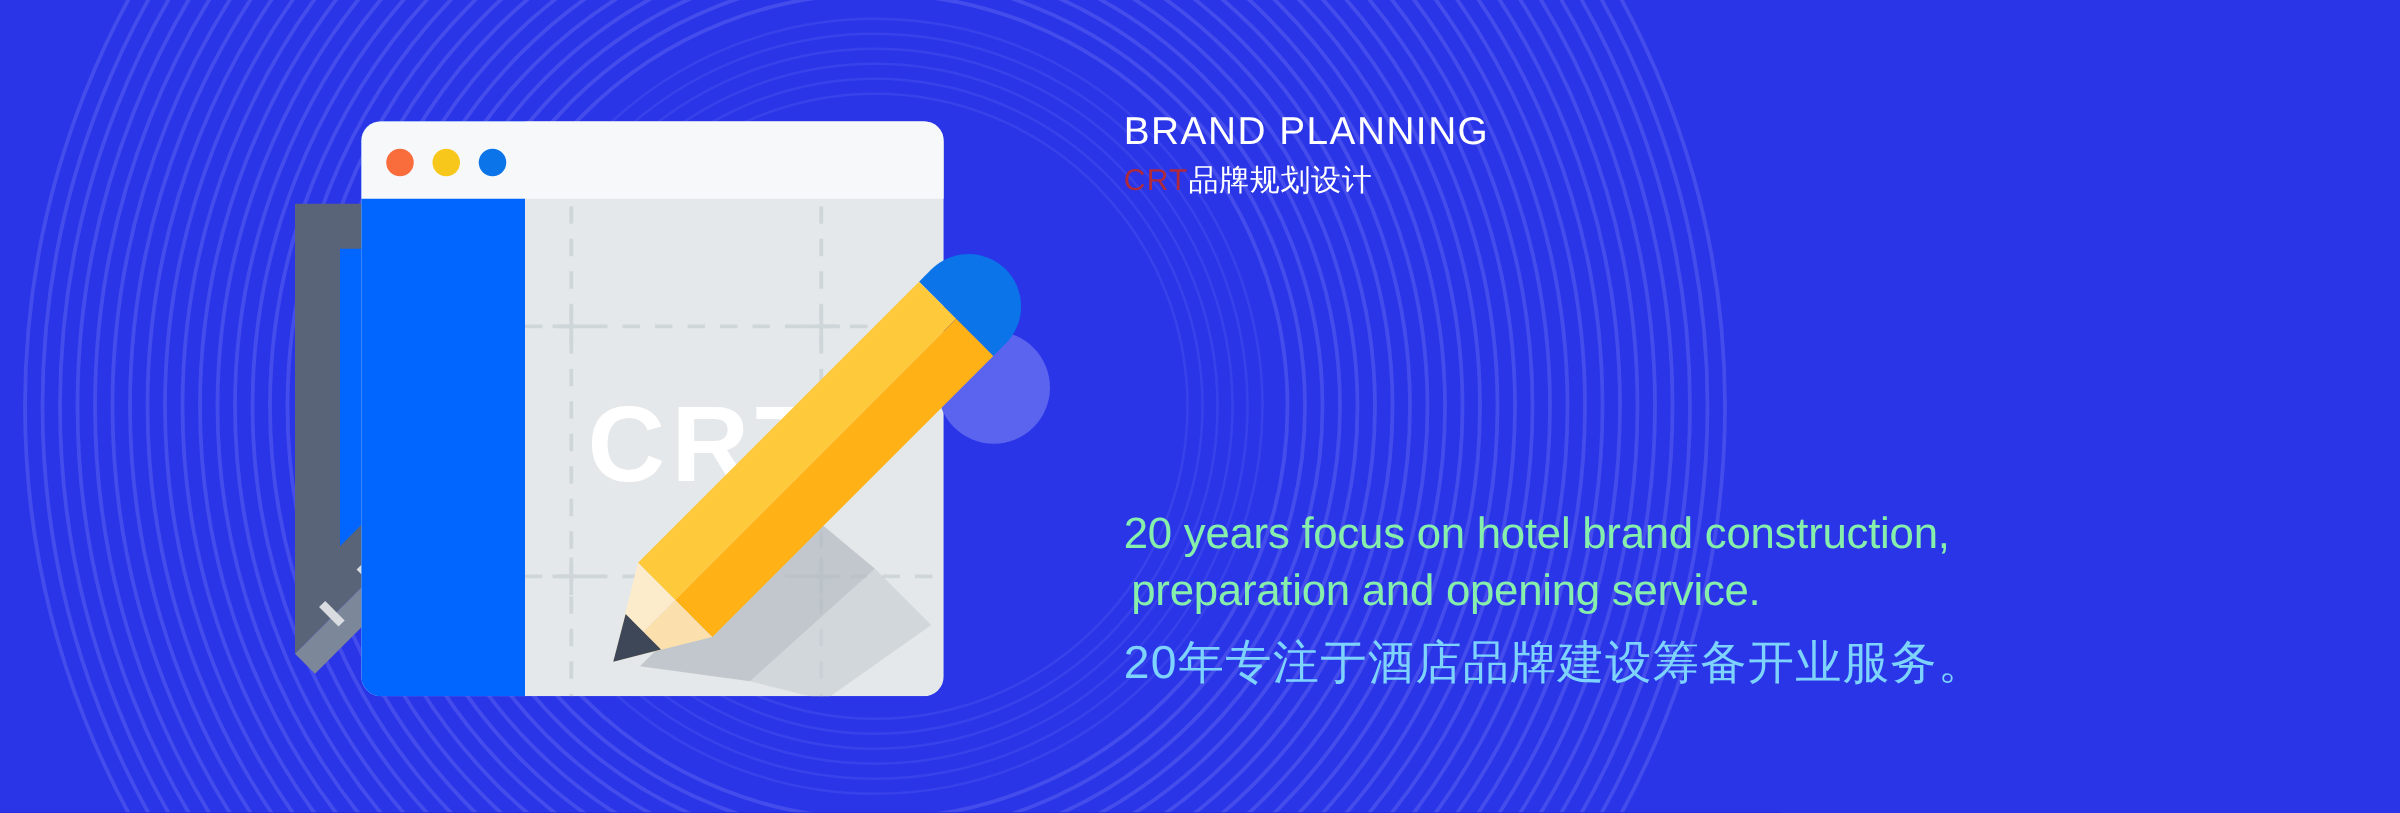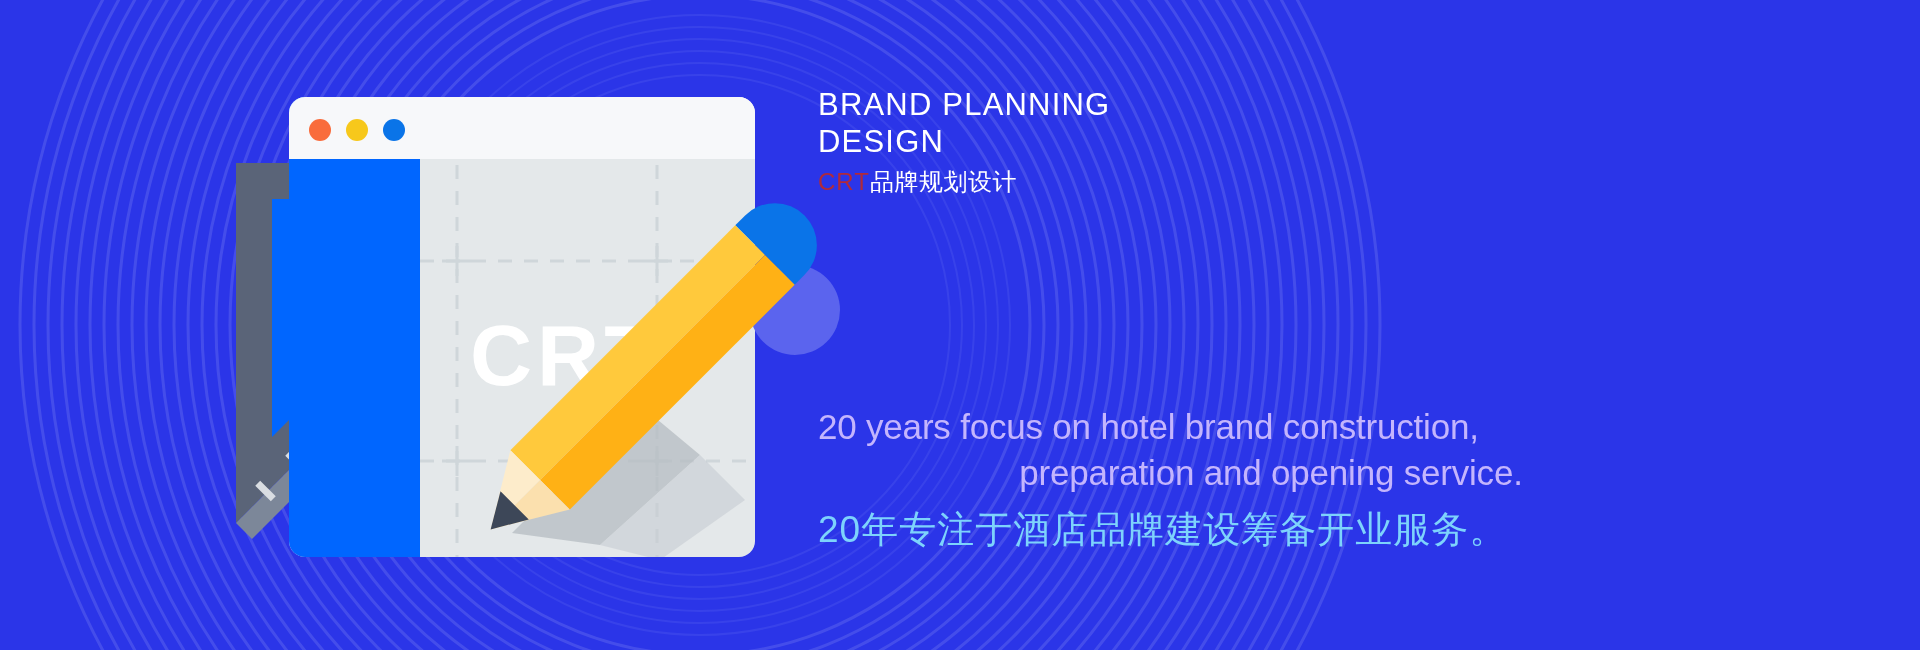--- a/index.html
+++ b/index.html
@@ -34,21 +34,21 @@
     position: absolute;
     left: 0;
     top: 0;
     width: 900px;
     height: 650px;
   }
 
   
   .text-col {
     position: absolute;
-    left: 818px;
+    left: 899px;
     top: 0;
     width: 1000px;
     height: 650px;
   }
 
   .eyebrow {
     position: absolute;
     top: 86px;
     left: 0;
     width: 640px;
@@ -77,30 +77,29 @@
   }
 
   .tagline {
     position: absolute;
     top: 404px;
     left: 0;
     width: 900px;
   }
   .tagline .en {
     display: block;
-    color: #c4b5fd;
+    color: #86efac;
     font-size: 35px;
     line-height: 46px;
     font-weight: 400;
     letter-spacing: -0.2px;
     white-space: nowrap;
   }
   .tagline .en.l2 {
     padding-left: 6px;
-    text-align: center;
   }
   .tagline .zh {
     display: block;
     margin-top: 10px;
     color: #7dd3fc;
     font-size: 37px;
     line-height: 48px;
     letter-spacing: 1px;
     white-space: nowrap;
   }
@@ -243,21 +242,20 @@
       <path d="M620 513 L662 513 L620 583 Z" fill="#fbe0ae"></path>
 
       <path d="M600 549 L640 549 L620 583 Z" fill="#3d4758"></path>
     </g>
   </svg>
 
   <div class="text-col">
 
     <div class="eyebrow">
       <span class="line">BRAND PLANNING</span>
-      <span class="line">DESIGN</span>
       <span class="cn"><span class="crt">CRT</span><span>品牌规划设计</span></span>
     </div>
 
     <div class="tagline">
       <span class="en l1">20 years focus on hotel brand construction,</span>
       <span class="en l2">preparation and opening service.</span>
       <span class="zh">20年专注于酒店品牌建设筹备开业服务。</span>
     </div>
 
   </div>

